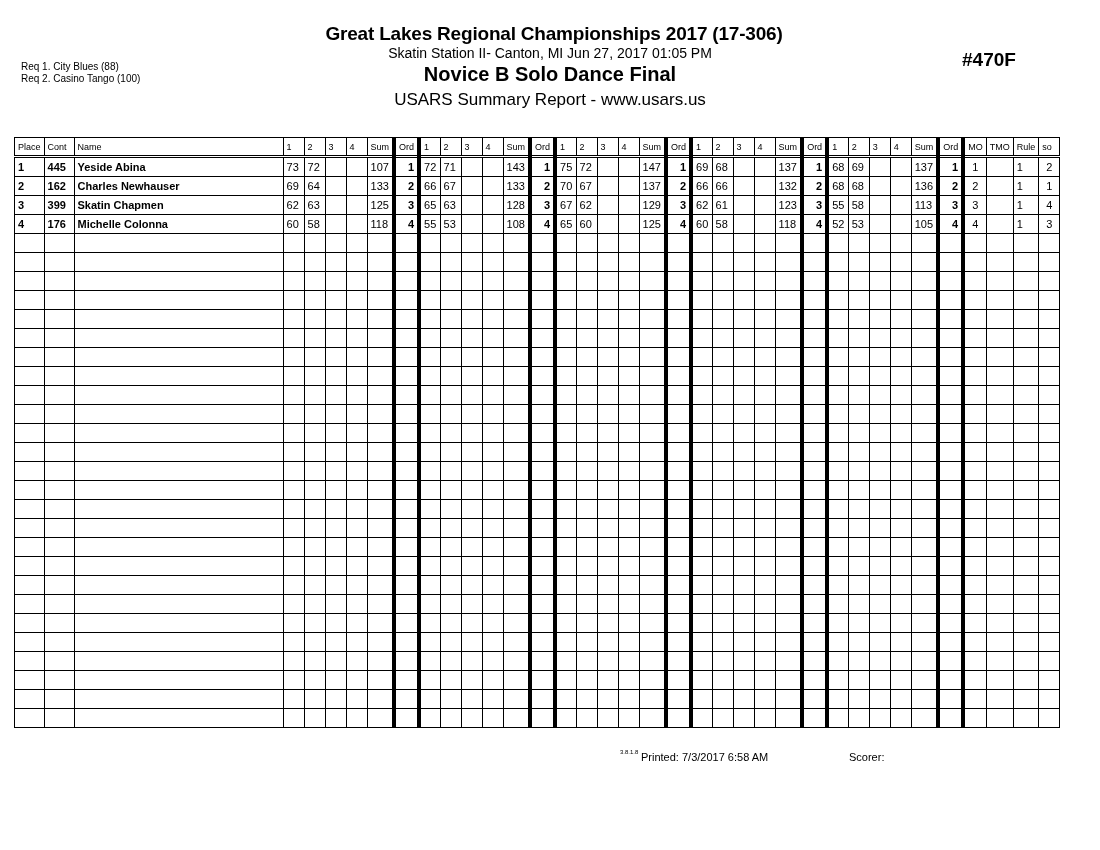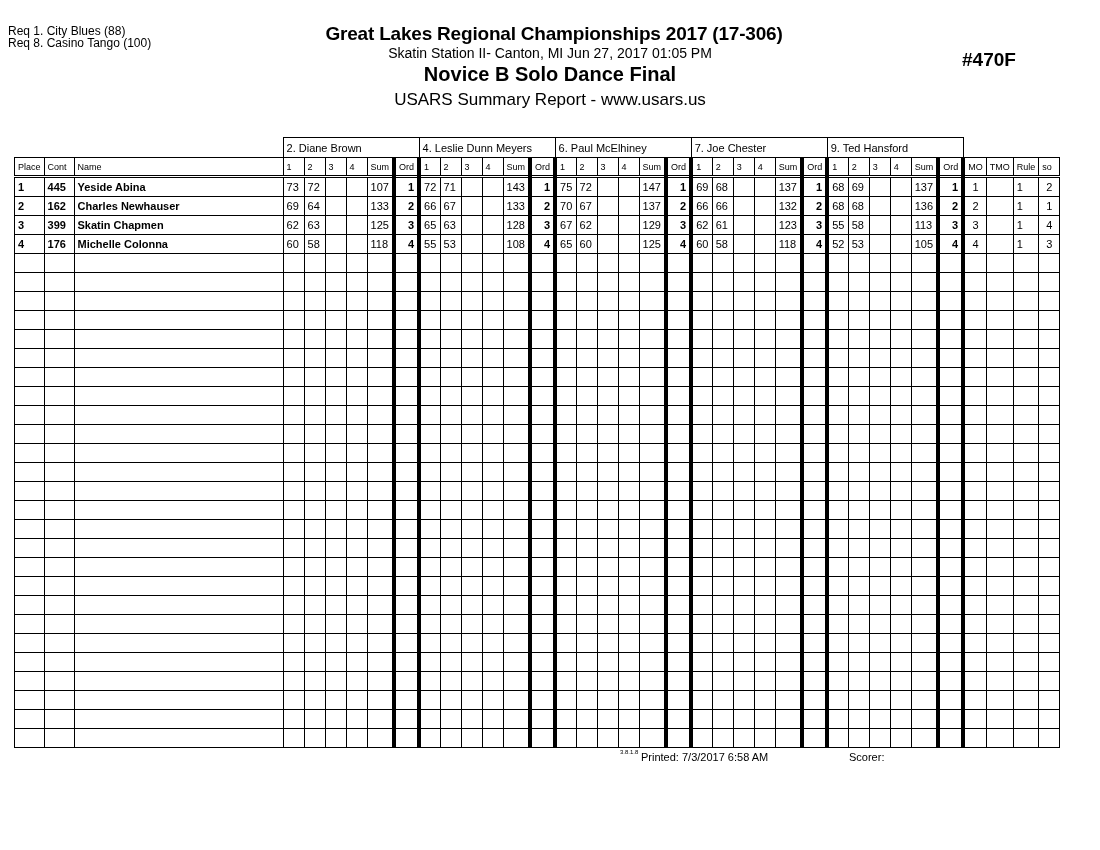--- a/index.html
+++ b/index.html
@@ -1,17 +1,17 @@
 <!DOCTYPE html>
 <html><head>
 <meta charset="utf-8">
 <style>
   html, body { margin:0; padding:0; background:#ffffff; }
   body { width:1100px; height:850px; position:relative; overflow:hidden; font-family:"Liberation Sans", sans-serif; color:#000; }
-  .req { position:absolute; left:8px; font-size:12px; line-height:12px; }
+  .req { position:absolute; left:21px; font-size:10px; line-height:12px;margin-top:36px; }
   .title { position:absolute; left:0; width:1100px; text-align:center; }
   .t1 { top:23px; font-size:19px; font-weight:bold; letter-spacing:-0.2px; padding-left:4px; }
   .t2 { top:45px; font-size:14px; }
   .t3 { top:63px; font-size:20px; font-weight:bold; }
   .t4 { top:90px; font-size:17px; }
   .evnum { position:absolute; left:962px; top:23px; font-size:19px; font-weight:bold;margin-top:26px; }
   table.grid { position:absolute; left:14px; top:137px; border-collapse:collapse; table-layout:fixed; font-size:11px; }
   table.grid td { border:1px solid #000; padding:0 3px; height:18px; white-space:nowrap; overflow:hidden; }
   table.grid tr.judges td { height:19px; font-size:11px; }
   table.grid tr.judges td.blank { border:none; }
@@ -23,21 +23,21 @@
   td.ord { border-left:4px solid #000 !important; border-right:4px solid #000 !important; font-weight:bold; text-align:right; font-size:12px; }
   td.ordh { border-left:4px solid #000 !important; border-right:4px solid #000 !important; }
   td.name { font-weight:bold; }
   .footer { position:absolute; top:751px; font-size:11px; }
   .tiny { position:absolute; left:620px; top:749px; font-size:6px; }
 </style>
 </head>
 <body>
 
 <div class="req" style="top:25px;">Req  1.  City Blues (88)</div>
-<div class="req" style="top:37px;">Req  8.  Casino Tango (100)</div>
+<div class="req" style="top:37px;">Req  2.  Casino Tango (100)</div>
 
 <div class="title t1">Great Lakes Regional Championships 2017 (17-306)</div>
 <div class="title t2">Skatin Station II- Canton, MI  Jun 27, 2017  01:05 PM</div>
 <div class="title t3">Novice B Solo Dance Final</div>
 <div class="title t4">USARS Summary Report - www.usars.us</div>
 <div class="evnum">#470F</div>
 
 <table class="grid" id="grid">
   <colgroup id="cols">
       <col style="width: 29px;">
@@ -72,29 +72,20 @@
       <col style="width: 21px;">
       <col style="width: 21px;">
       <col style="width: 26px;">
       <col style="width: 24px;">
       <col style="width: 23px;">
       <col style="width: 25px;">
       <col style="width: 25px;">
       <col style="width: 21px;">
     </colgroup>
   <tbody id="tbody">
-      <tr class="judges">
-        <td class="blank" colspan="3"></td>
-        <td colspan="6">2.  Diane  Brown</td>
-        <td colspan="6">4.  Leslie Dunn Meyers</td>
-        <td colspan="6">6.  Paul  McElhiney</td>
-        <td colspan="6">7.  Joe  Chester</td>
-        <td colspan="6">9.  Ted  Hansford</td>
-        <td class="blank" colspan="4"></td>
-      </tr>
       <tr class="hdr">
         <td>Place</td>
         <td>Cont</td>
         <td>Name</td>
         <td>1</td>
         <td>2</td>
         <td>3</td>
         <td>4</td>
         <td>Sum</td>
         <td class="ordh">Ord</td>

